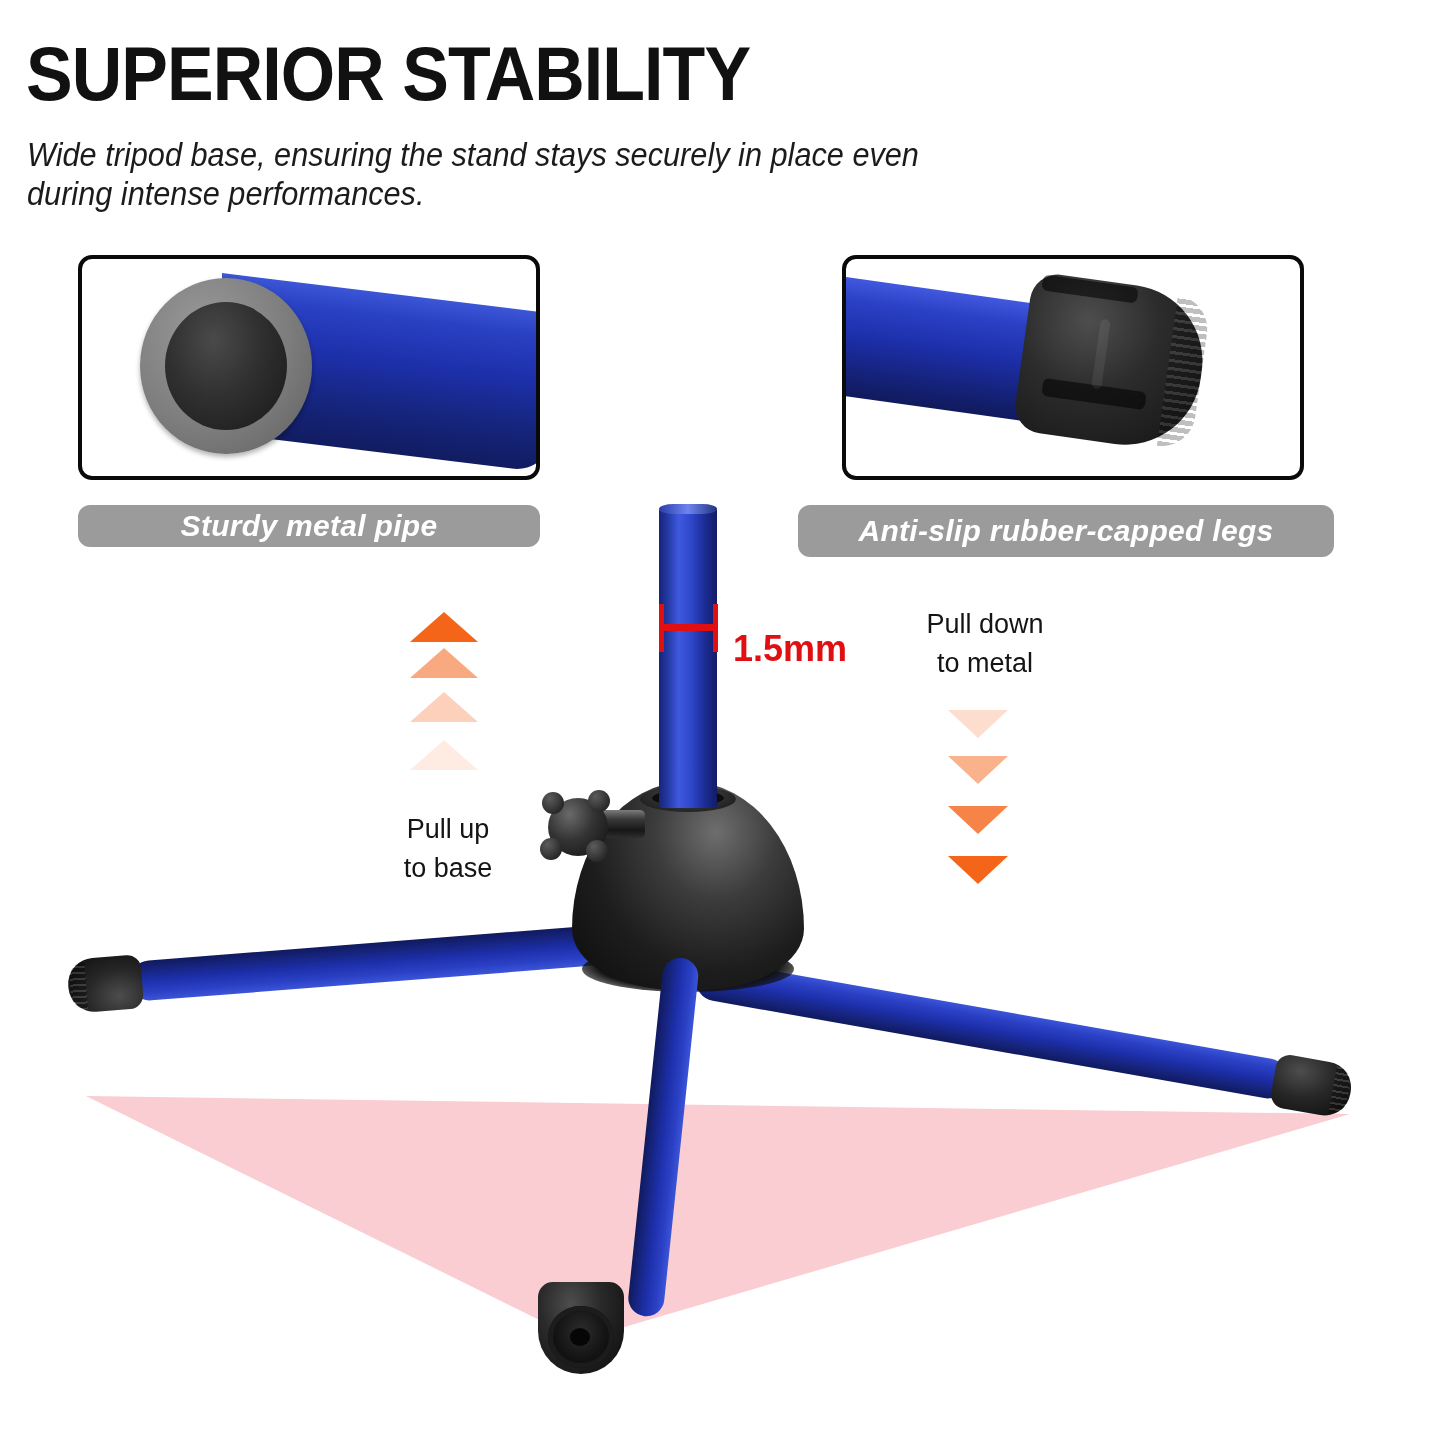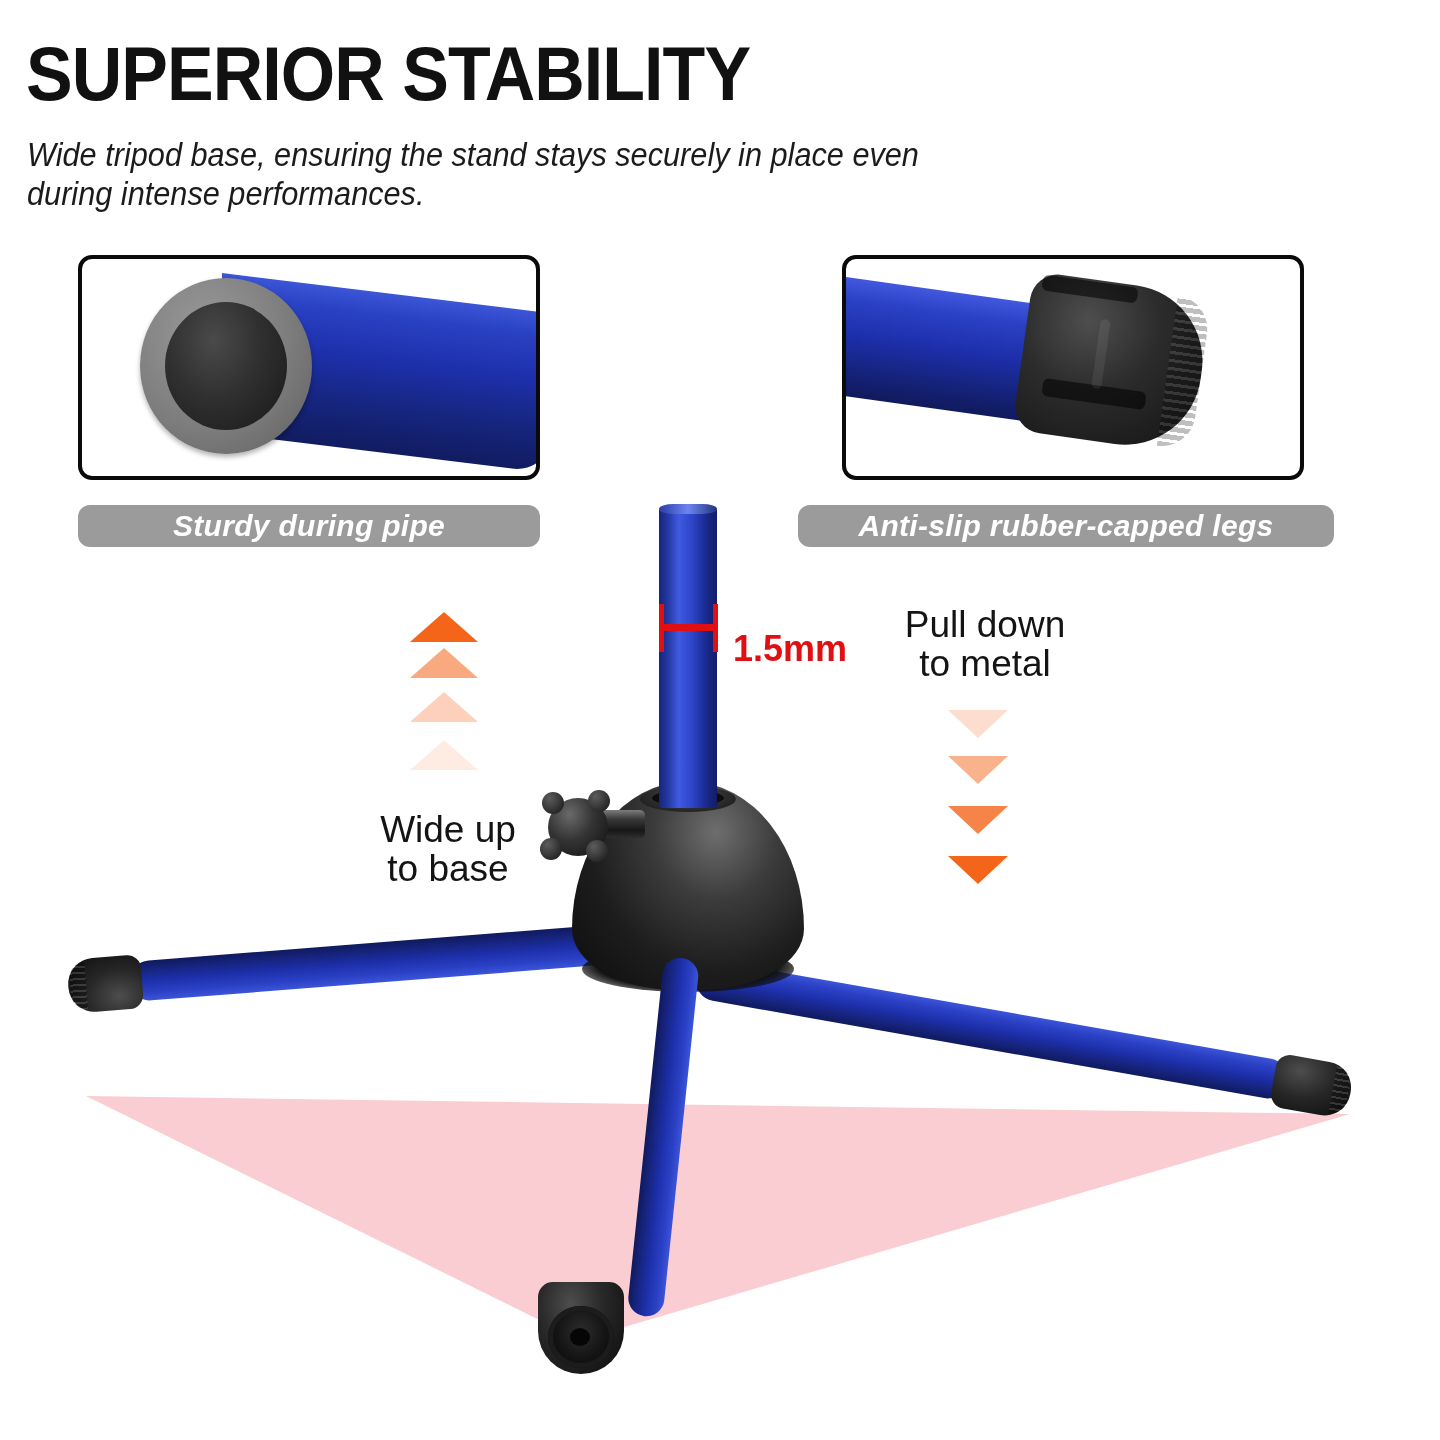--- a/index.html
+++ b/index.html
@@ -99,21 +99,21 @@
   }
   .pipe-bore{
     position:absolute;left:25px;top:24px;width:122px;height:128px;
     border-radius:50%;
     background:radial-gradient(ellipse at 40% 30%,#4a4a4a 0%,#303030 45%,#181818 100%);
   }
 
   
   #card-leg{left:842px;top:255px;width:462px;height:225px;}
   #card-leg .card-frame{width:454px;height:217px;}
-  #pill-leg{left:798px;top:505px;width:536px;height:42px;font-size:30px;}
+  #pill-leg{left:798px;top:505px;width:536px;height:52px;font-size:30px;}
 
   .leg-tube{
     position:absolute;left:0px;top:18px;width:235px;height:118px;
     background:linear-gradient(to bottom,
       #4258de 0%,#2b41c6 18%,#1d2fab 48%,#152279 80%,#101a5c 100%);
     transform:rotate(8deg);
     transform-origin:left top;
     border-radius:0 12px 12px 0;
   }
   .leg-cap{
@@ -148,21 +148,21 @@
   .chev-up{
     border-left:34px solid transparent;
     border-right:34px solid transparent;
   }
   .chev-dn{
     border-left:30px solid transparent;
     border-right:30px solid transparent;
   }
   .note{
     position:absolute;
-    font-size:37px;line-height:39px;
+    font-size:27px;line-height:39px;
     color:#141414;text-align:center;white-space:nowrap;
   }
 
   
   .tripod{position:absolute;left:0;top:460px;width:1440px;height:980px;}
 
   .pole{
     position:absolute;left:659px;top:48px;width:58px;height:300px;
     background:linear-gradient(to right,
       #16247e 0%,#22379f 14%,#3f59e0 34%,#2e46c9 56%,#1b2b92 80%,#121c66 100%);
@@ -258,40 +258,40 @@
 
 
   <div class="card" id="card-pipe">
     <div class="card-frame">
       <div class="pipe-body"></div>
       <div class="pipe-rim">
         <div class="pipe-bore"></div>
       </div>
     </div>
   </div>
-  <div class="pill" id="pill-pipe">Sturdy during pipe</div>
+  <div class="pill" id="pill-pipe">Sturdy metal pipe</div>
 
   <div class="card" id="card-leg">
     <div class="card-frame">
       <div class="leg-tube"></div>
       <div class="leg-cap"></div>
       <div class="leg-facet" style="left:196px;top:22px;width:96px;height:16px;"></div>
       <div class="leg-facet" style="left:196px;top:126px;width:104px;height:18px;"></div>
       <div class="leg-facet" style="left:250px;top:60px;width:10px;height:70px;background:rgba(255,255,255,.07);"></div>
     </div>
   </div>
   <div class="pill" id="pill-leg">Anti-slip rubber-capped legs</div>
 
   <div>
     <div class="chev chev-up" style="left:410px;top:612px;border-bottom:30px solid #f4651a;"></div>
     <div class="chev chev-up" style="left:410px;top:648px;border-bottom:30px solid #f4651a;opacity:.56;"></div>
     <div class="chev chev-up" style="left:410px;top:692px;border-bottom:30px solid #f4651a;opacity:.30;"></div>
     <div class="chev chev-up" style="left:410px;top:740px;border-bottom:30px solid #f4651a;opacity:.12;"></div>
 
-    <div class="note" style="left:378px;top:810px;width:140px;">Wide up</div>
+    <div class="note" style="left:378px;top:810px;width:140px;">Pull up</div>
     <div class="note" style="left:378px;top:849px;width:140px;">to base</div>
   </div>
 
   <div>
     <div class="note" style="left:890px;top:605px;width:190px;">Pull down</div>
     <div class="note" style="left:890px;top:644px;width:190px;">to metal</div>
 
     <div class="chev chev-dn" style="left:948px;top:710px;border-top:28px solid #f4651a;opacity:.22;"></div>
     <div class="chev chev-dn" style="left:948px;top:756px;border-top:28px solid #f4651a;opacity:.50;"></div>
     <div class="chev chev-dn" style="left:948px;top:806px;border-top:28px solid #f4651a;opacity:.80;"></div>

